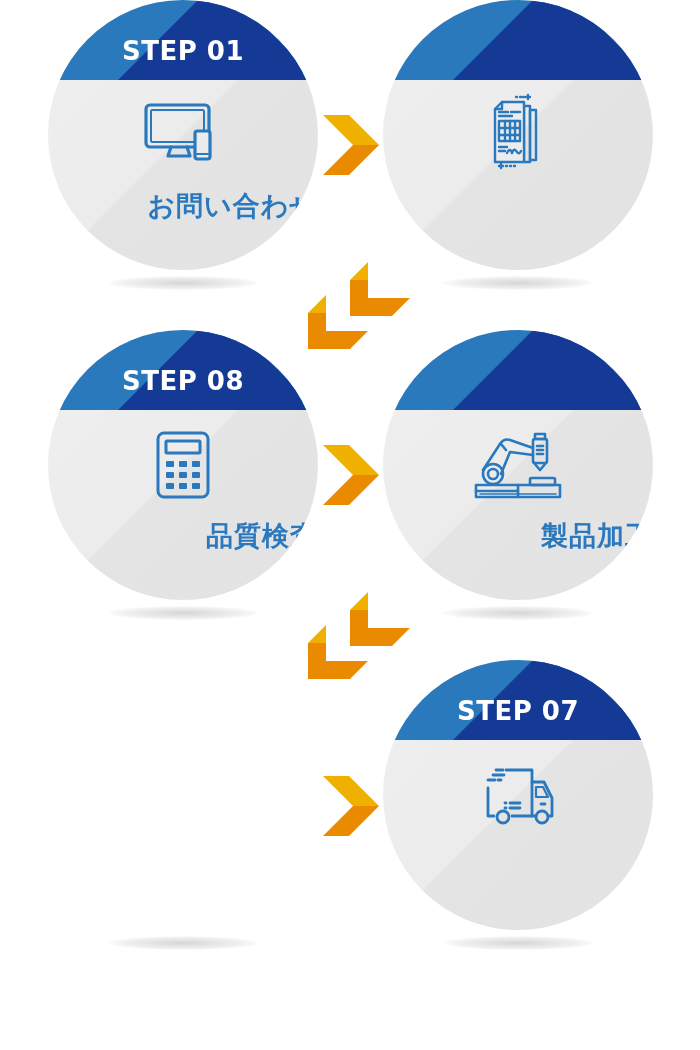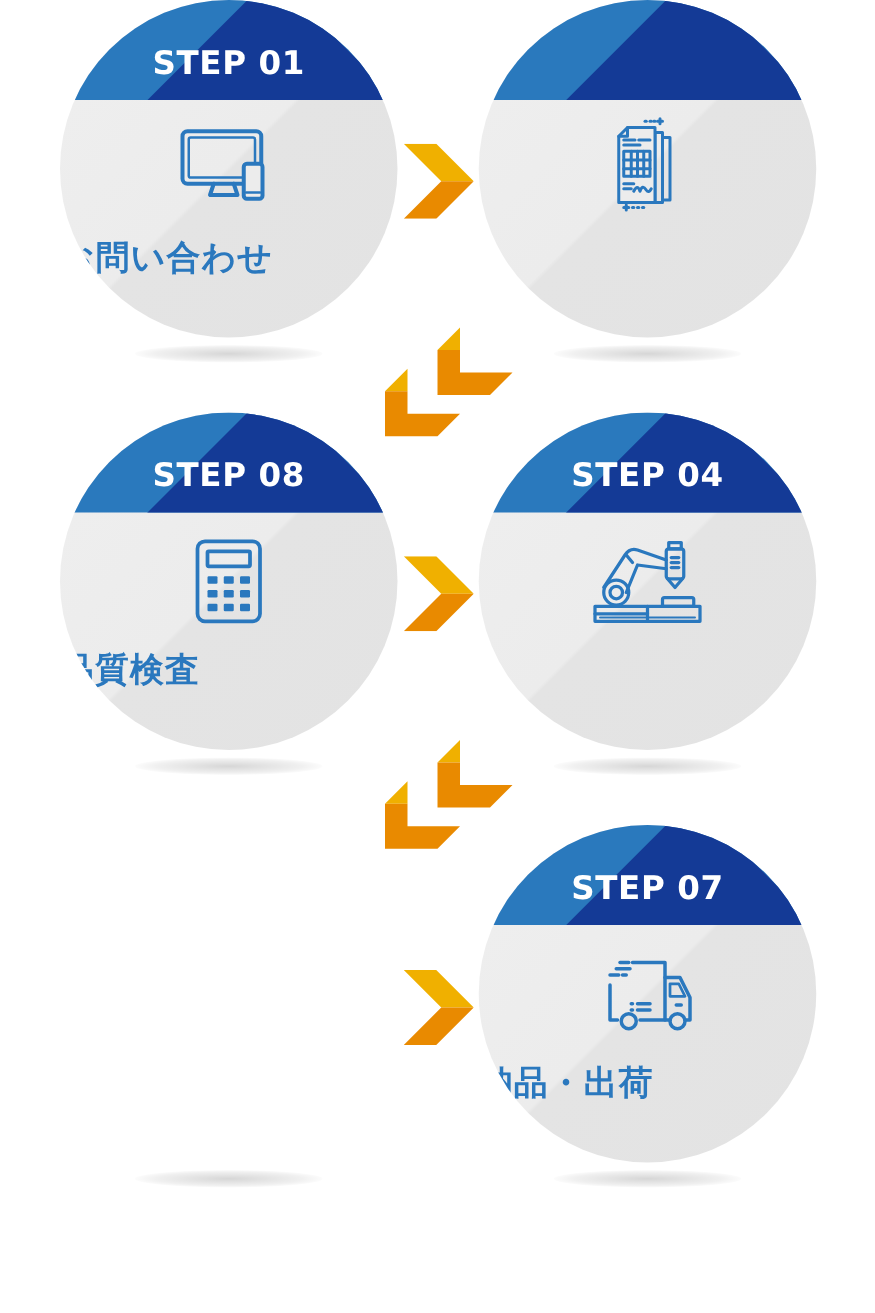--- a/index.html
+++ b/index.html
@@ -10,21 +10,21 @@
             background:radial-gradient(ellipse at center, rgba(0,0,0,0.16) 0%, rgba(0,0,0,0.06) 55%, rgba(0,0,0,0) 75%); }
   .circle { position:absolute; left:0; top:0; width:270px; height:270px; border-radius:50%; overflow:hidden;
             background:linear-gradient(135deg, #efefef 0%, #ececec 49.6%, #e4e4e4 50.4%, #e3e3e3 100%); }
   .band { position:absolute; left:0; top:0; width:270px; height:80px; background:#2a79bd; overflow:hidden; }
   .band .navy { position:absolute; left:170px; top:-20px; width:200px; height:200px; background:#143a96;
                 transform:rotate(45deg); transform-origin:0 0; }
   .step-label { position:absolute; left:0; right:0; top:36px; text-align:center; color:#ffffff;
                 font-weight:bold; font-size:26px; letter-spacing:0.5px; font-family:"DejaVu Sans", sans-serif; }
   .icon { position:absolute; left:85px; top:100px; width:100px; height:70px; }
   .icon svg { width:100%; height:100%; overflow:visible; }
-  .title { position:absolute; left:0; right:0; top:188px; text-align:left; color:#2a78be;
+  .title { position:absolute; left:0; right:0; top:188px; text-align:right; color:#2a78be;
            font-weight:bold; font-size:27px; letter-spacing:1px; font-family:"DejaVu Sans", sans-serif; }
   .arrow-right { position:absolute; width:56px; height:60px; }
   .arrow-diag { position:absolute; width:105px; height:105px; }
 </style>
 </head>
 <body>
 
 <svg width="0" height="0" style="position:absolute">
   <defs>
     <g id="chev-right">
@@ -140,41 +140,41 @@
 <svg class="arrow-right" style="left:323px; top:445px;" viewBox="0 0 56 60">
   <use href="#chev-right"></use>
 </svg>
 
 <div class="step" style="left:383px; top:330px;">
   <div class="shadow"></div>
   <div class="circle">
     <div class="band">
         <div class="navy"></div>
       </div>
-    <div class="step-label">STEP 04</div>
     <div class="icon">
       <svg viewBox="0 0 100 70" fill="none" stroke="#2a78be" stroke-width="2.6" stroke-linejoin="round" stroke-linecap="round">
         <rect x="8" y="55" width="84" height="12"></rect>
         <line x1="8" y1="61" x2="50" y2="61"></line>
           <line x1="50" y1="55" x2="50" y2="67"></line>
           <line x1="12" y1="64" x2="88" y2="64" stroke-width="1.6"></line>
         <rect x="62" y="48" width="25" height="7" rx="1.5"></rect>
         <circle cx="25" cy="44" r="10"></circle>
           <circle cx="25" cy="44" r="5"></circle>
         <path d="M15 40 L32 14 Q36 8 42 10 L65 18"></path>
         <path d="M33 44 L42 22 L65 25"></path>
         <line x1="33" y1="14" x2="38" y2="20"></line>
         <rect x="65" y="9" width="14" height="24" rx="2"></rect>
         <rect x="67" y="4" width="10" height="5"></rect>
         <line x1="69" y1="16" x2="75" y2="16"></line>
           <line x1="69" y1="20" x2="75" y2="20"></line>
           <line x1="69" y1="24" x2="75" y2="24"></line>
         <path d="M66 33 L72 40 L78 33"></path>
       </svg>
     </div>
+    <div class="title">製品加工</div>
   </div>
 </div>
 
 <svg class="arrow-diag" style="left:308px; top:580px;" viewBox="0 0 105 105">
   <g transform="translate(42,0)">
       <use href="#chev-diag"></use>
     </g>
   <g transform="translate(0,33)">
       <use href="#chev-diag"></use>
     </g>
@@ -206,15 +206,14 @@
         <line x1="28" y1="10" x2="35" y2="10"></line>
           <line x1="25" y1="15" x2="36" y2="15"></line>
         <line x1="20" y1="20" x2="27" y2="20"></line>
           <line x1="30" y1="20" x2="33" y2="20"></line>
         <line x1="42" y1="43" x2="52" y2="43"></line>
           <line x1="42" y1="48" x2="52" y2="48"></line>
           <line x1="37" y1="43" x2="38" y2="43"></line>
           <line x1="37" y1="48" x2="38" y2="48"></line>
       </svg>
     </div>
-    <div class="title">納品・出荷</div>
   </div>
 </div>
 
 </body></html>

